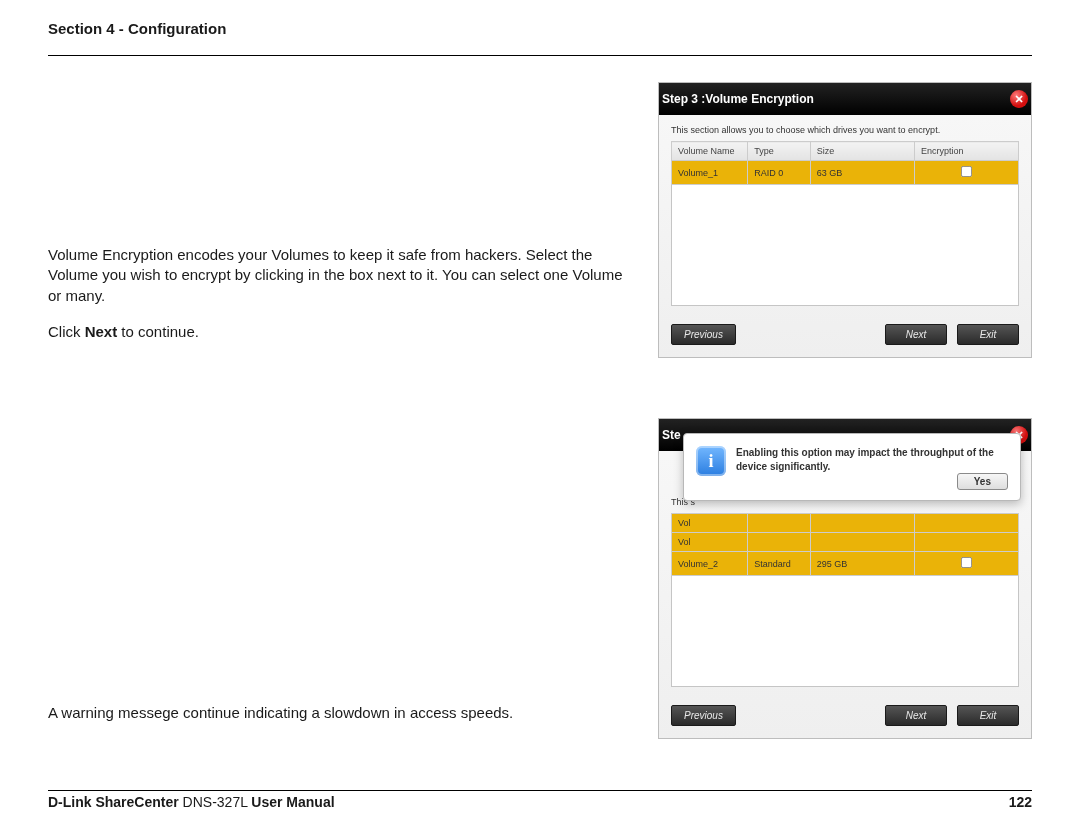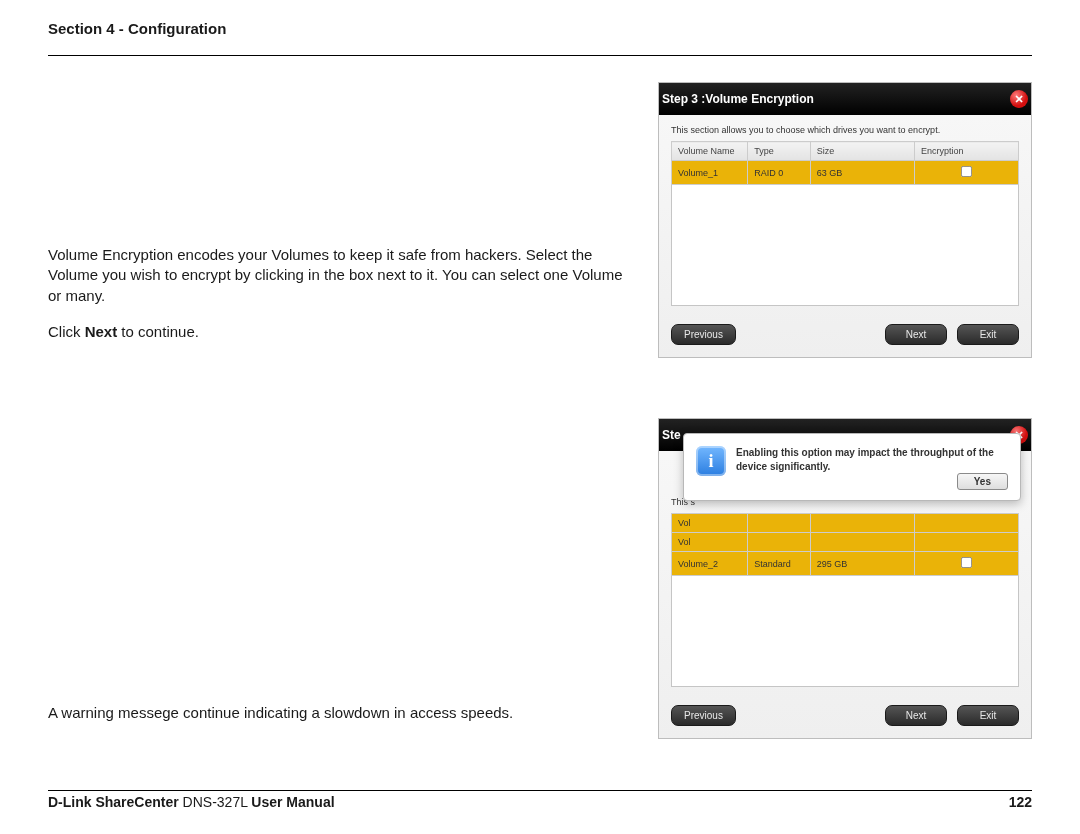--- a/index.html
+++ b/index.html
@@ -95,27 +95,28 @@
   .vol-spacer { height: 120px; background: #fff; }
 
   .btn-bar {
     display: flex;
     justify-content: space-between;
     padding: 10px 12px 12px 12px;
   }
   .btn {
     min-width: 62px;
     padding: 4px 12px;
-    border-radius: 7px;
+    border-radius: 2px;
     background: linear-gradient(#555,#2a2a2a);
     color: #e8e8e8;
     font-size: 10px;
     text-align: center;
     border: 1px solid #1a1a1a;
     cursor: pointer;
+    font-style: italic;
   }
   .btn-right { display: flex; gap: 10px; }
 
   
   .modal {
     position: absolute;
     left: 24px; right: 10px; top: -18px;
     background: #fff;
     border: 1px solid #b8b8b8;
     border-radius: 4px;

